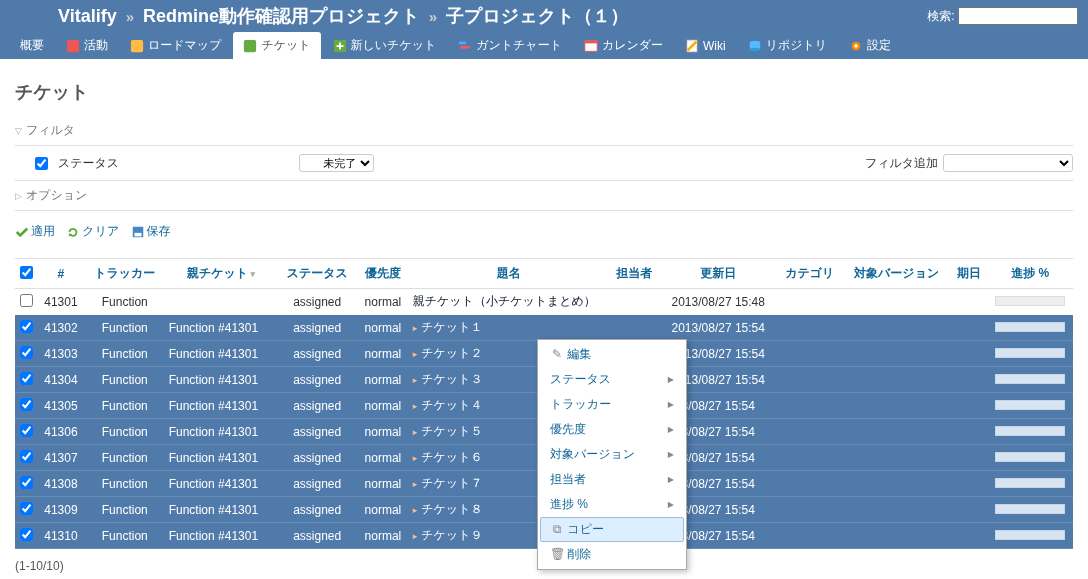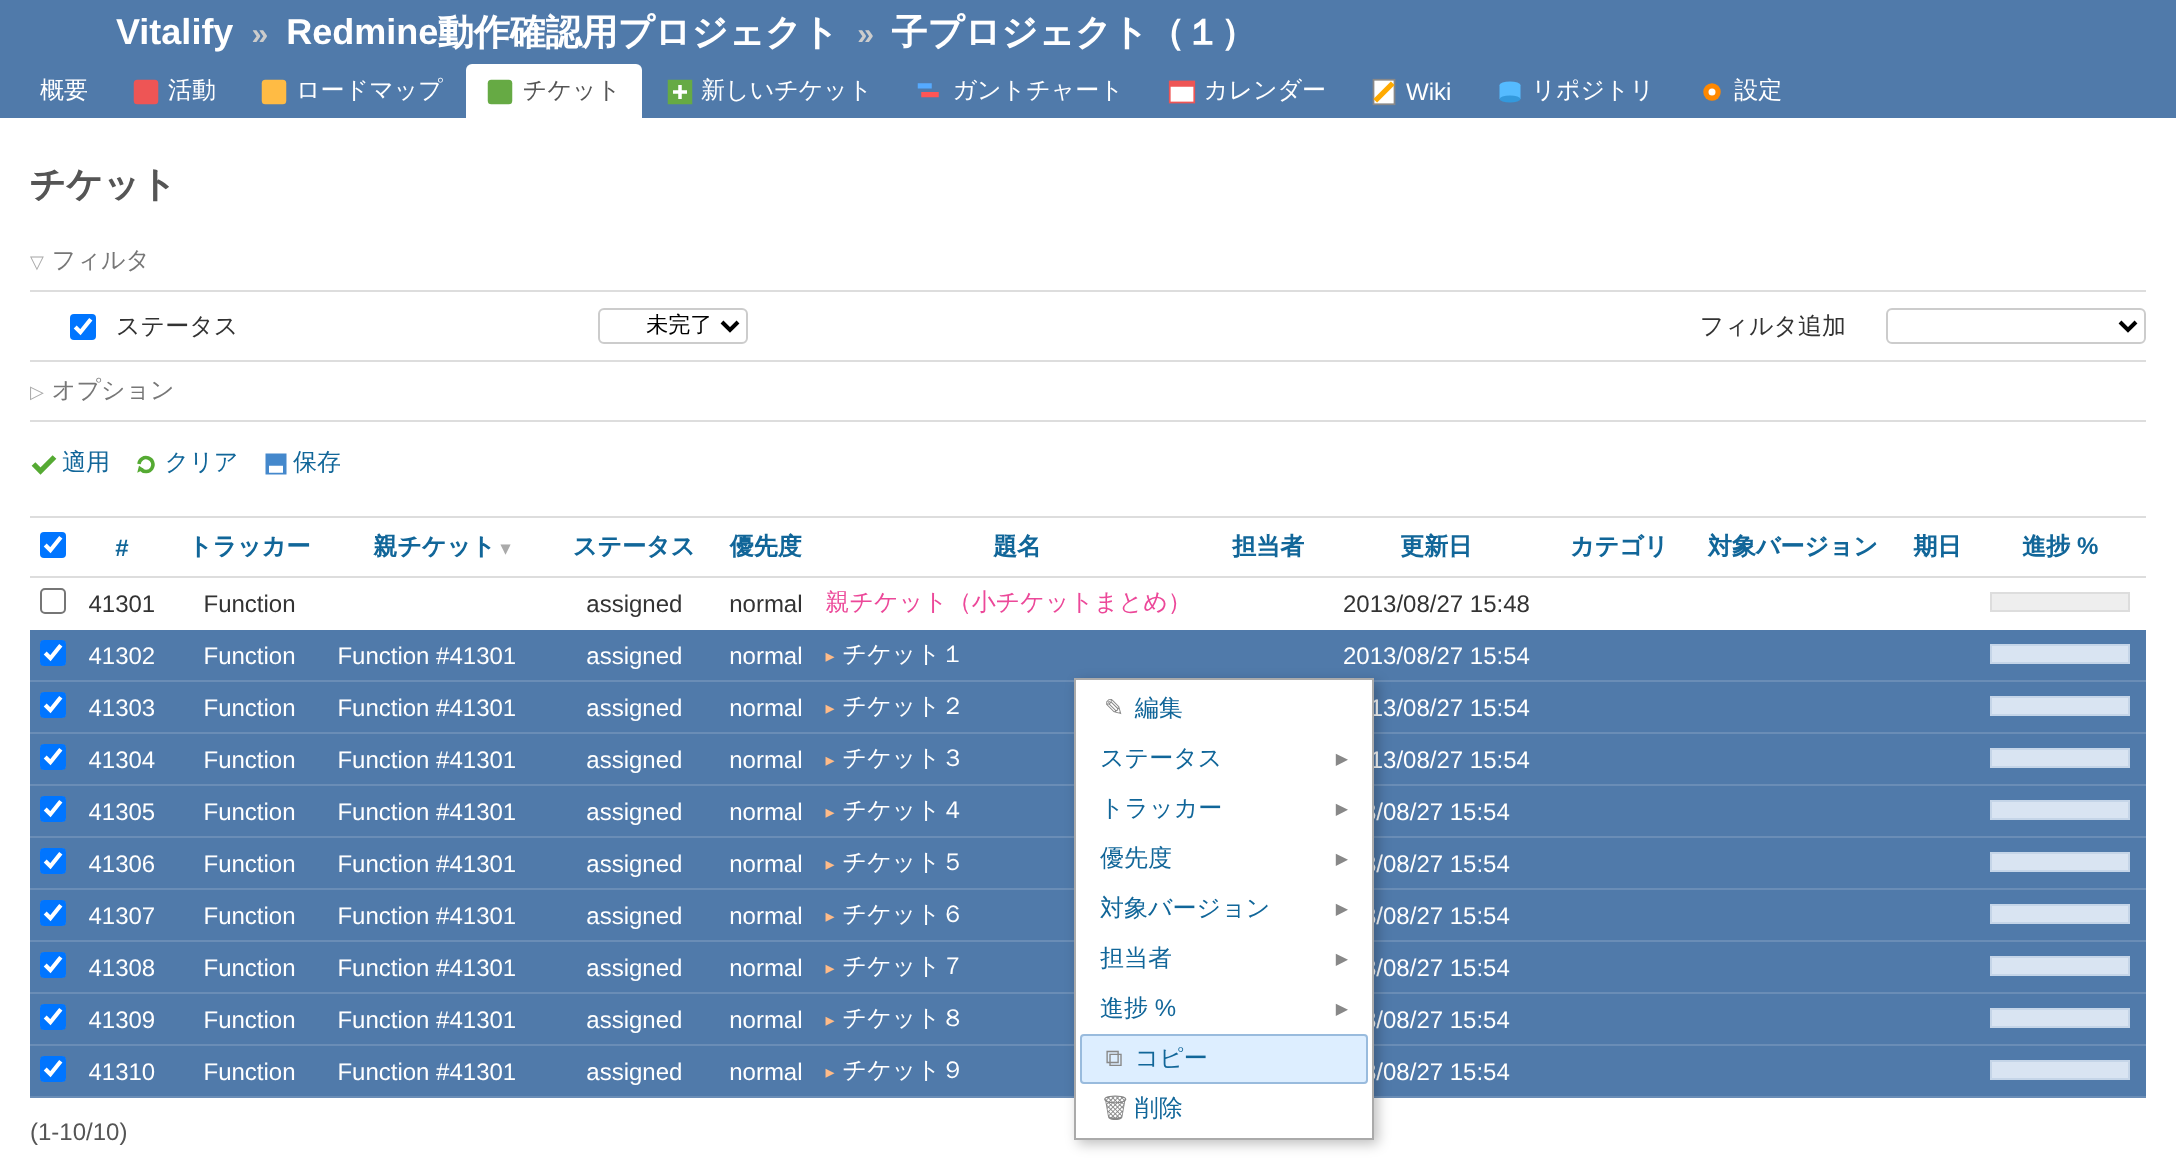--- a/index.html
+++ b/index.html
@@ -15,32 +15,32 @@
 .tab.active { background: #fff; color: #555; }
 .tab .ticon { width: 14px; height: 14px; display: inline-block; }
 .content { padding: 10px 15px; }
 h2 { font-size: 18px; color: #555; margin: 10px 0 14px; font-weight: bold; }
 .fieldset-top { color: #777; font-size: 12px; padding: 4px 0; display: flex; align-items: center; gap: 4px; }
 .fieldset-top .toggler { color: #aaa; font-size: 9px; }
 .fieldset-body { padding: 6px 0 6px 20px; display: flex; align-items: center; justify-content: space-between; }
 .filter-row { display: flex; align-items: center; gap: 10px; }
 .filter-row label { color: #333; }
 select { font-size: 11px; padding: 1px; border: 1px solid #ccc; border-radius: 3px; background: #fff; min-width: 75px; text-align: right; }
-.filter-add { display: flex; align-items: center; gap: 20px; color: #333; }
+.filter-add { display: flex; align-items: center; gap: 5px; color: #333; }
 .filter-add select { width: 130px; }
 .actions { padding: 10px 0; font-size: 12px; }
 .actions a { color: #169; text-decoration: none; margin-right: 8px; }
 .actions .ico { display: inline-block; width: 14px; height: 14px; vertical-align: middle; margin-right: 2px; }
 table.issues { width: 100%; border-collapse: collapse; margin-top: 8px; }
 table.issues th { background: #fff; color: #169; font-weight: bold; font-size: 12px; padding: 6px 4px; text-align: center; border-top: 1px solid #ddd; border-bottom: 1px solid #ddd; cursor: pointer; }
 table.issues th.sorted::after { content: " ▾"; color: #aaa; font-size: 9px; }
 table.issues td { padding: 4px 4px; font-size: 12px; text-align: center; border-bottom: 1px solid rgba(255,255,255,0.15); }
 table.issues tr.ctx { background: #fff; }
 table.issues tr.ctx td { color: #333; }
-table.issues tr.ctx .subject { color: #ec4899; text-align: left; }
+table.issues tr.ctx .subject { color: #0f172a; text-align: left; }
 table.issues tr.sel { background: #507AAA; }
 table.issues tr.sel td { color: #fff; }
 table.issues tr.sel td.subject { text-align: left; }
 table.issues tr.sel td.subject .bullet { color: #fb8; margin-right: 4px; font-size: 9px; }
 table.issues td.progress { padding: 4px 2px; }
 .progress-bar { background: #eee; height: 10px; width: 70px; display: inline-block; border: 1px solid #ddd; }
 tr.sel .progress-bar { background: #d9e4f2; border-color: #c5d5e8; }
 input[type=checkbox] { cursor: pointer; }
 .pagination { padding: 10px 0; color: #555; font-size: 12px; }
 .context-menu { position: absolute; background: #fff; border: 1px solid #aaa; box-shadow: 2px 2px 6px rgba(0,0,0,0.25); font-size: 12px; min-width: 150px; padding: 2px; z-index: 100; }
@@ -53,20 +53,24 @@
 </head>
 <body>
 
 <div class="header">
   <div class="breadcrumbs">
     <a href="#">Vitalify</a>
     <span class="arrow">»</span>
     <a href="#">Redmine動作確認用プロジェクト</a>
     <span class="arrow">»</span>
     <span>子プロジェクト（１）</span>
+  </div>
+  <div class="search-box">
+    <span>検索:</span>
+    <input type="text" style="">
   </div>
 </div>
 
 <div class="tabs">
   <div class="tab">
       <span>概要</span>
     </div>
   <div class="tab">
       <span class="ticon"><svg viewBox="0 0 16 16">
           <rect x="1" y="1" width="14" height="14" fill="#e55" rx="2"></rect>

